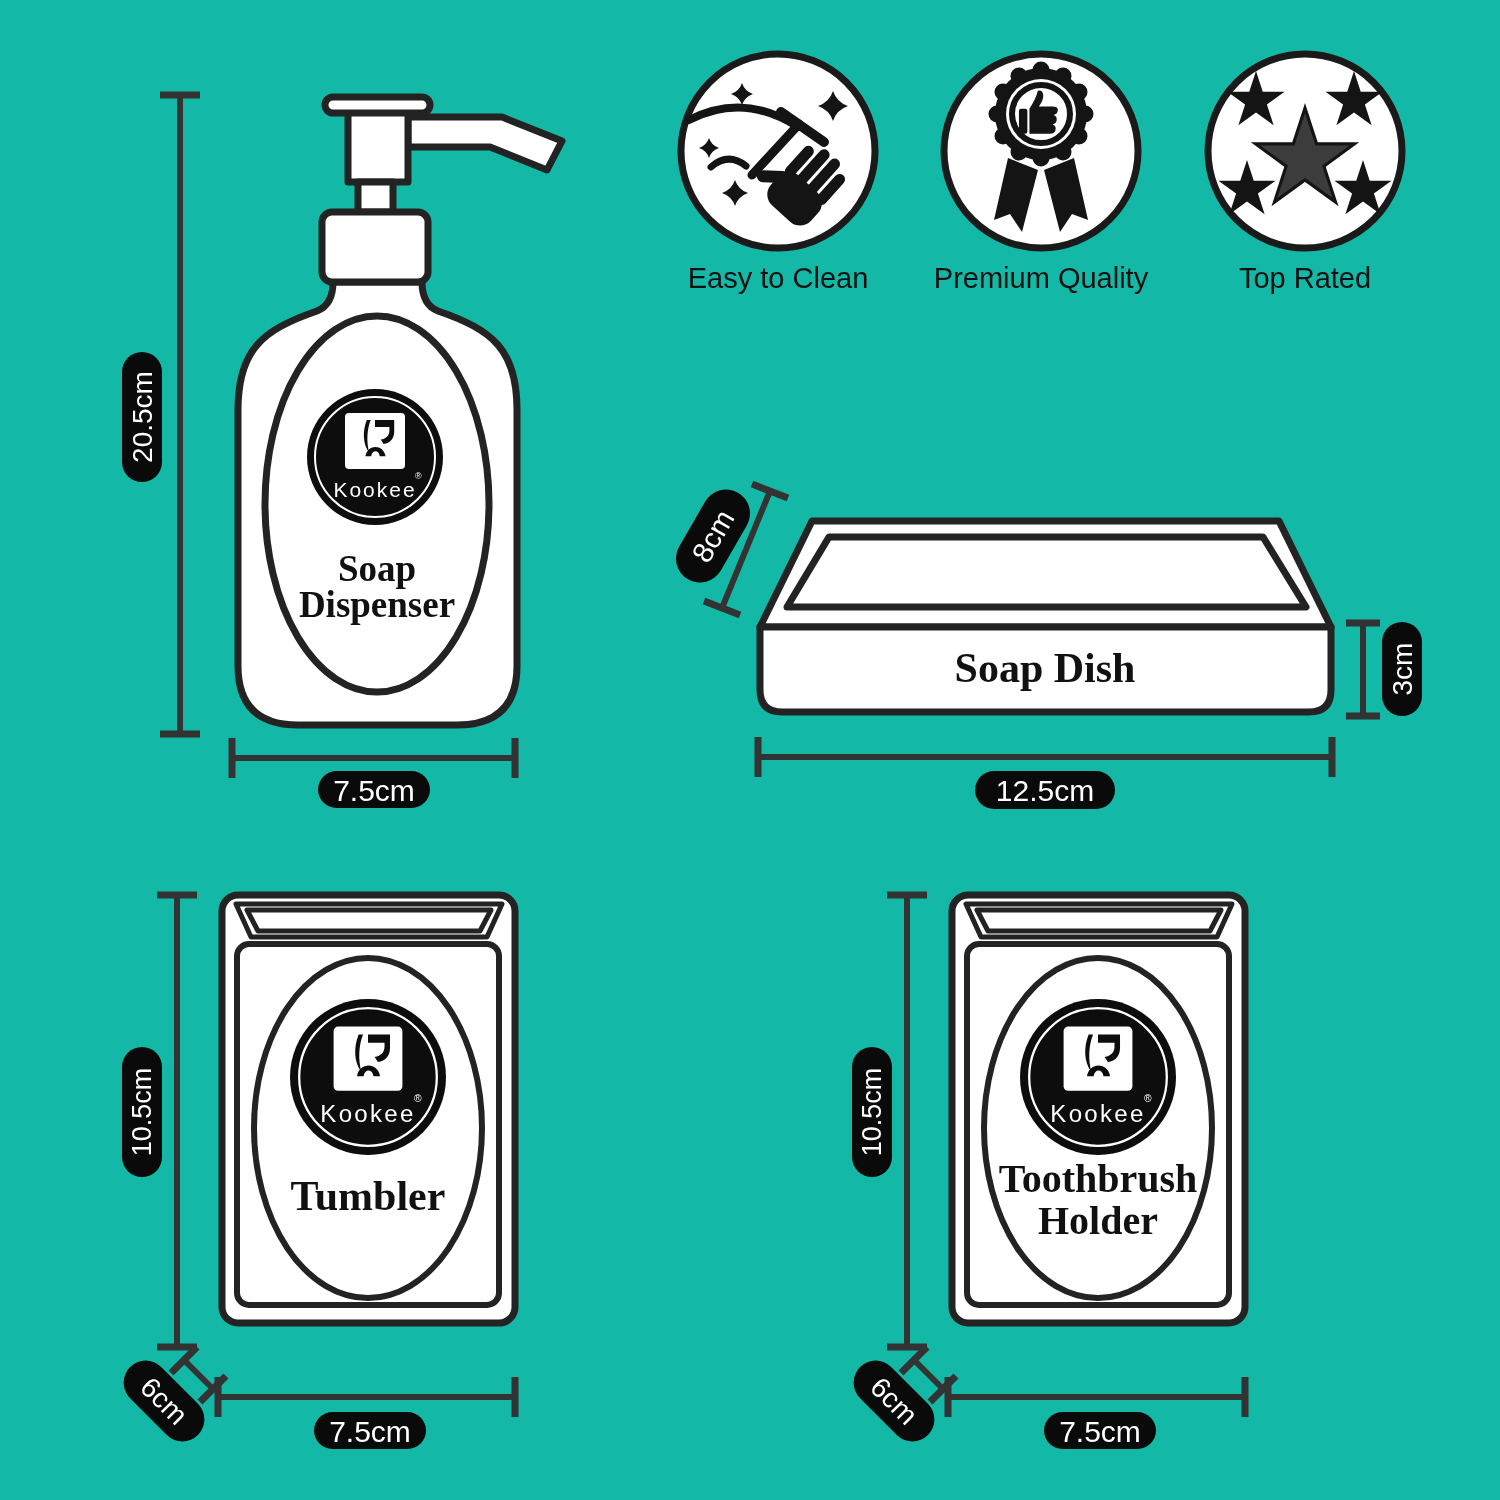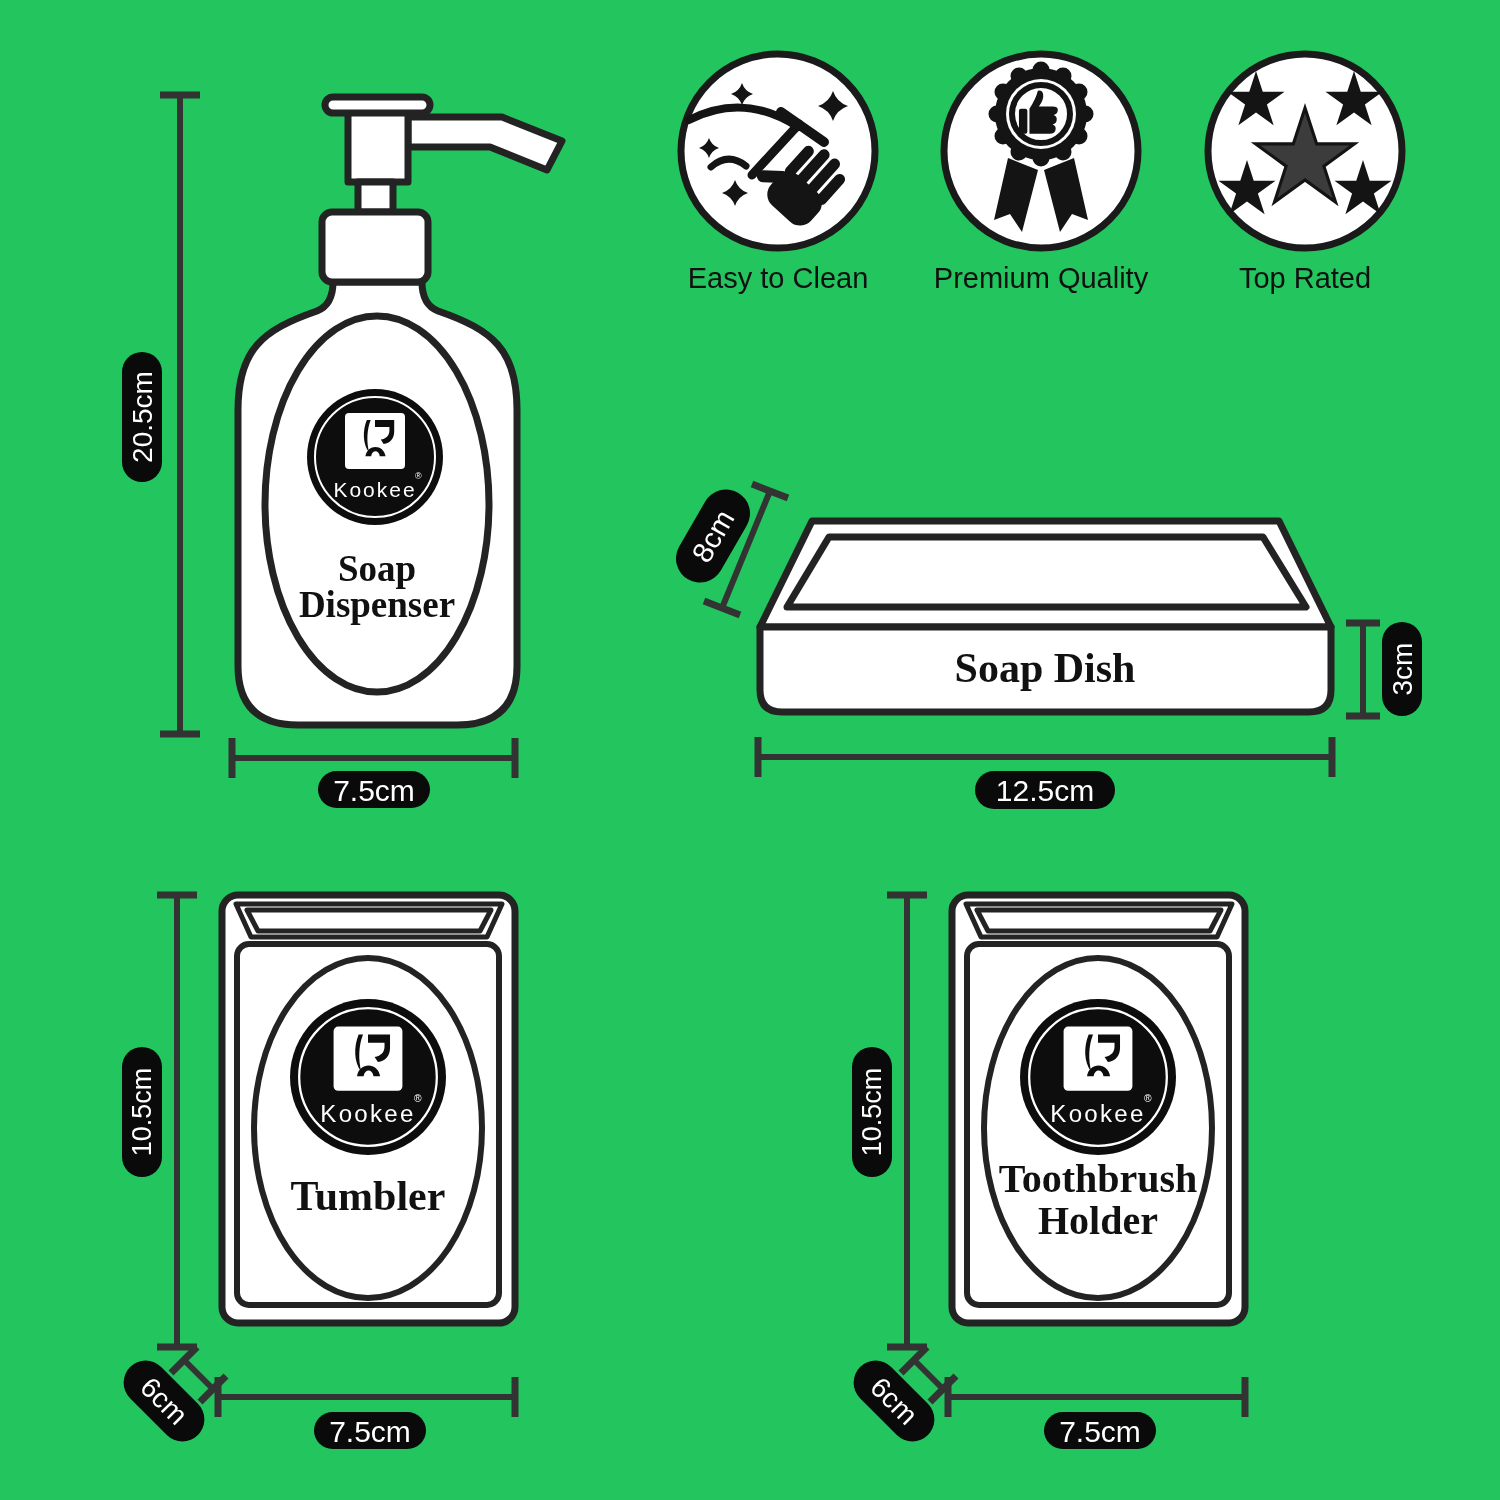--- a/index.html
+++ b/index.html
@@ -1,16 +1,16 @@
 <!DOCTYPE html>
 <html><head>
 <meta charset="utf-8">
 <style>
   html,body{margin:0;padding:0;background:#ffffff;}
-  .canvas{width:1500px;height:1500px;position:relative;background:#22c55e;overflow:hidden;}
+  .canvas{width:1500px;height:1500px;position:relative;background:#14b8a6;overflow:hidden;}
   svg{display:block;}
   .outline{fill:#ffffff;stroke:#232323;stroke-width:7;stroke-linejoin:round;}
   .outline-thin{fill:none;stroke:#232323;stroke-width:5;stroke-linejoin:round;}
   .dimline{stroke:#333333;stroke-width:6;fill:none;}
   .tick{stroke:#333333;stroke-width:7;fill:none;}
   .pill{fill:#0a0a0a;}
   .pill-text{font-family:"Liberation Sans","DejaVu Sans",sans-serif;fill:#ffffff;}
   .badge-label{font-family:"Liberation Sans","DejaVu Sans",sans-serif;fill:#111111;font-size:29px;}
   .product-name{font-family:"Liberation Serif","DejaVu Serif",serif;font-weight:bold;fill:#111111;}
   .icon-fill{fill:#141414;}

